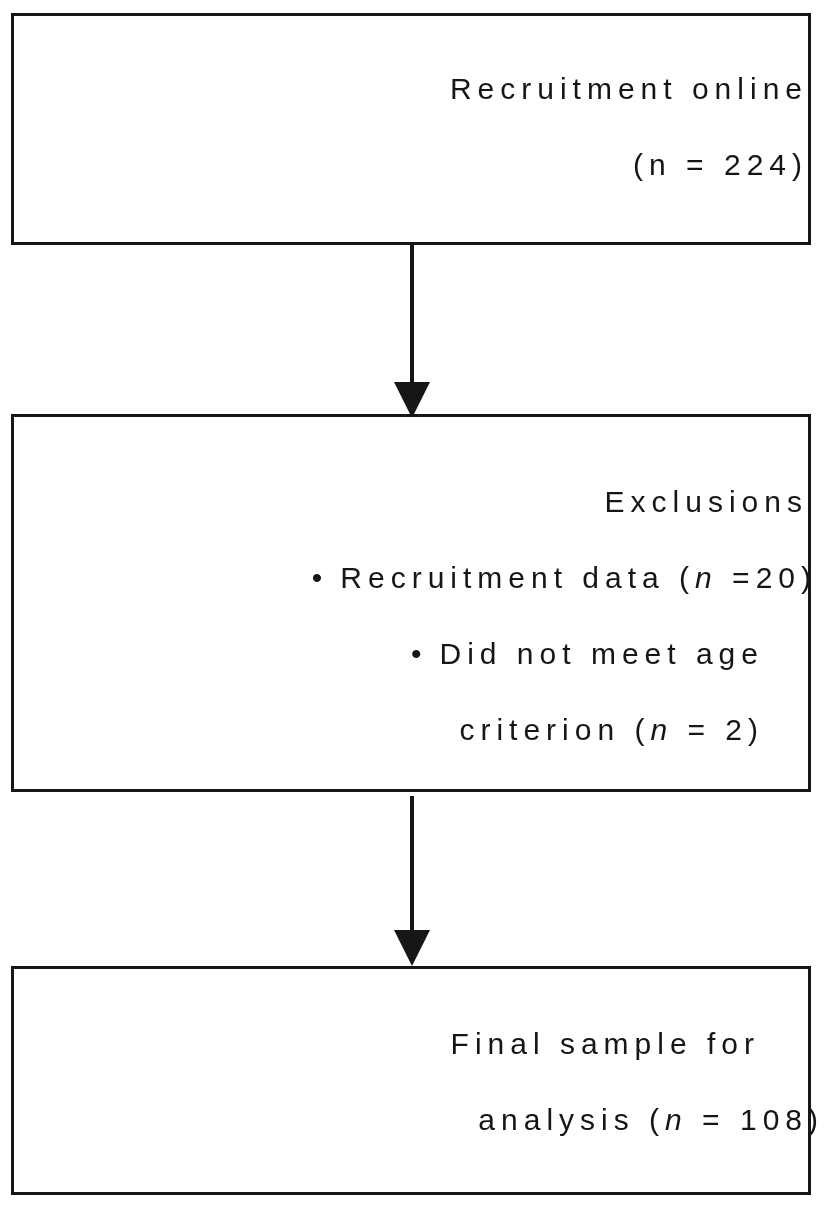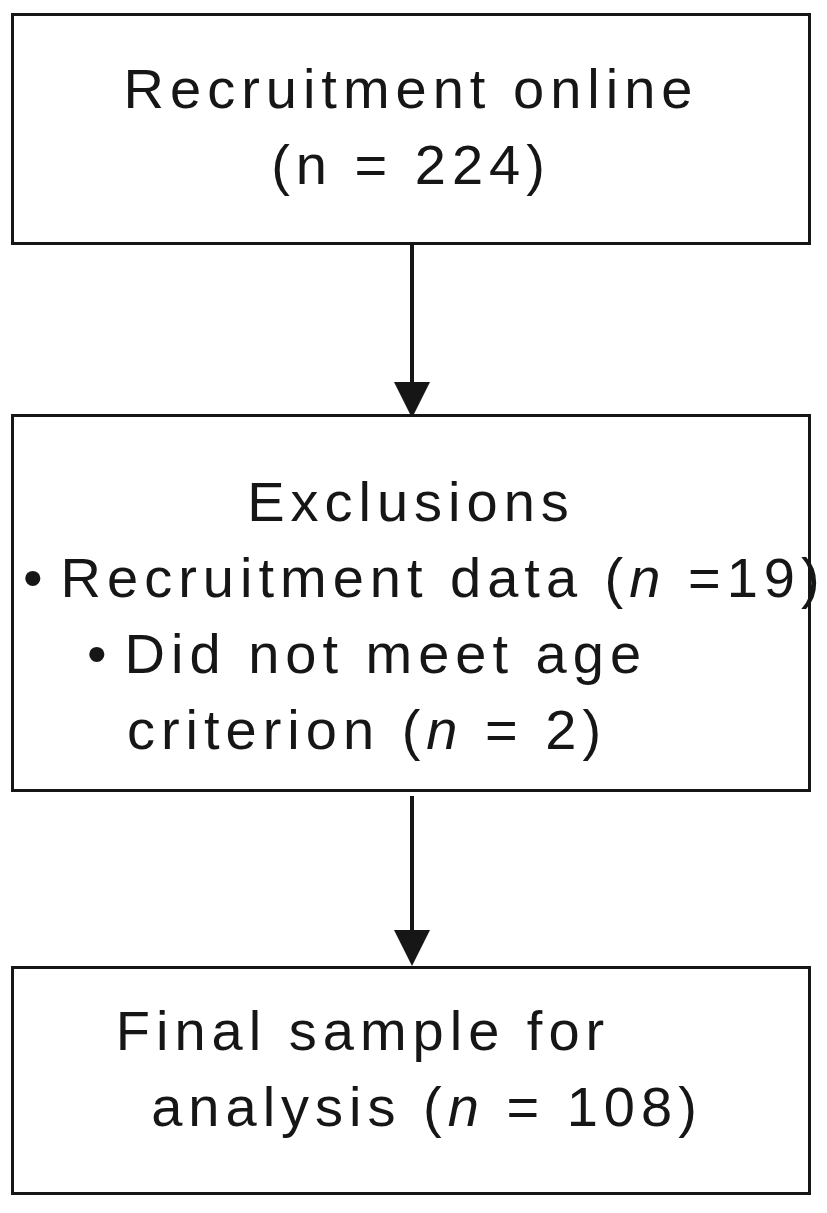--- a/index.html
+++ b/index.html
@@ -13,25 +13,25 @@
   .canvas { position:relative; width:827px; height:1213px; background:var(--bg); overflow:hidden; }
 
   .fbox {
     position:absolute; left:11px; width:800px;
     border:3px solid var(--ink);
     background:var(--bg);
     box-sizing:border-box;
   }
   #box-recruitment { top:13px;  height:232px; padding-top:35px; }
   #box-exclusions  { top:414px; height:378px; padding-top:47px; }
-  #box-final       { top:966px; height:229px; padding-top:24px; }
+  #box-final       { top:966px; height:229px; padding-top:37px; }
 
   .line {
-    display:block; text-align:center; white-space:nowrap;
-    font-size:56px; line-height:76px; letter-spacing:6px;
+    display:block; text-align:right; white-space:nowrap;
+    font-size:30px; line-height:76px; letter-spacing:6px;
   }
   .it { font-style:italic; }
   .bullet { display:inline-block; margin-right:12px; }
 
   .shift-r9  { transform:translateX(9px); }
   .shift-l44 { transform:translateX(-44px); }
   .shift-l48 { transform:translateX(-48px); }
   .shift-r16 { transform:translateX(16px); }
 
   .stem { position:absolute; left:410px; width:4px; background:var(--ink); }
@@ -57,21 +57,21 @@
     <span class="line">(n = 224)</span>
   </div>
 
   <div class="stem" id="stem-1"></div>
   <div class="head" id="head-1"></div>
 
   <div class="fbox" id="box-exclusions">
     <span class="line">Exclusions</span>
 
     <span class="line shift-r9">
-      <span class="bullet">•</span><span>Recruitment data (</span><span class="it">n</span><span> =19)</span>
+      <span class="bullet">•</span><span>Recruitment data (</span><span class="it">n</span><span> =20)</span>
     </span>
 
     <span class="line shift-l44">
       <span class="bullet">•</span><span>Did not meet age</span>
     </span>
 
     <span class="line shift-l44">
       <span>criterion (</span><span class="it">n</span><span> = 2)</span>
     </span>
   </div>

